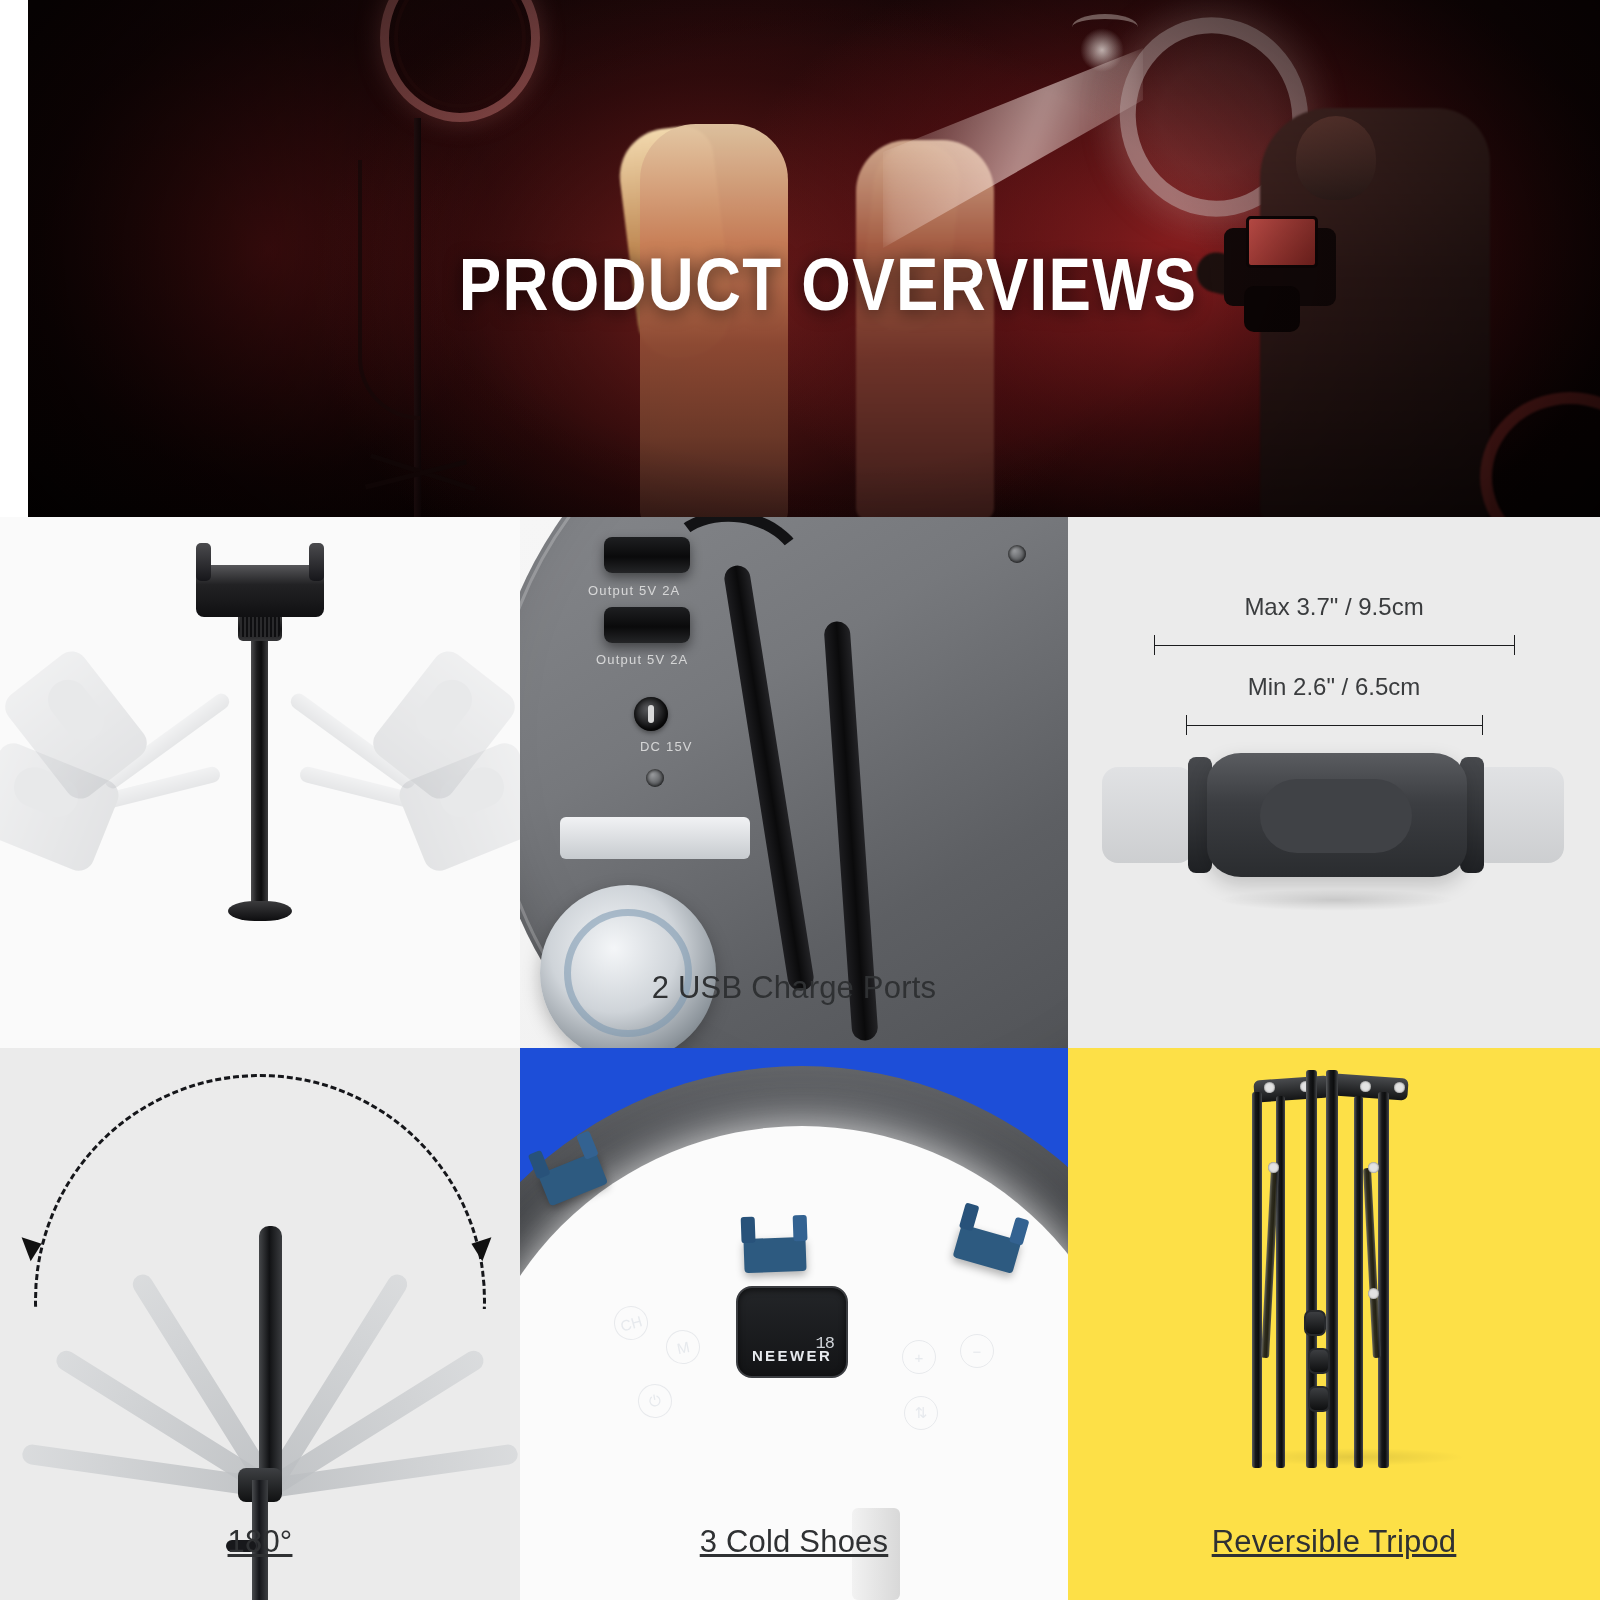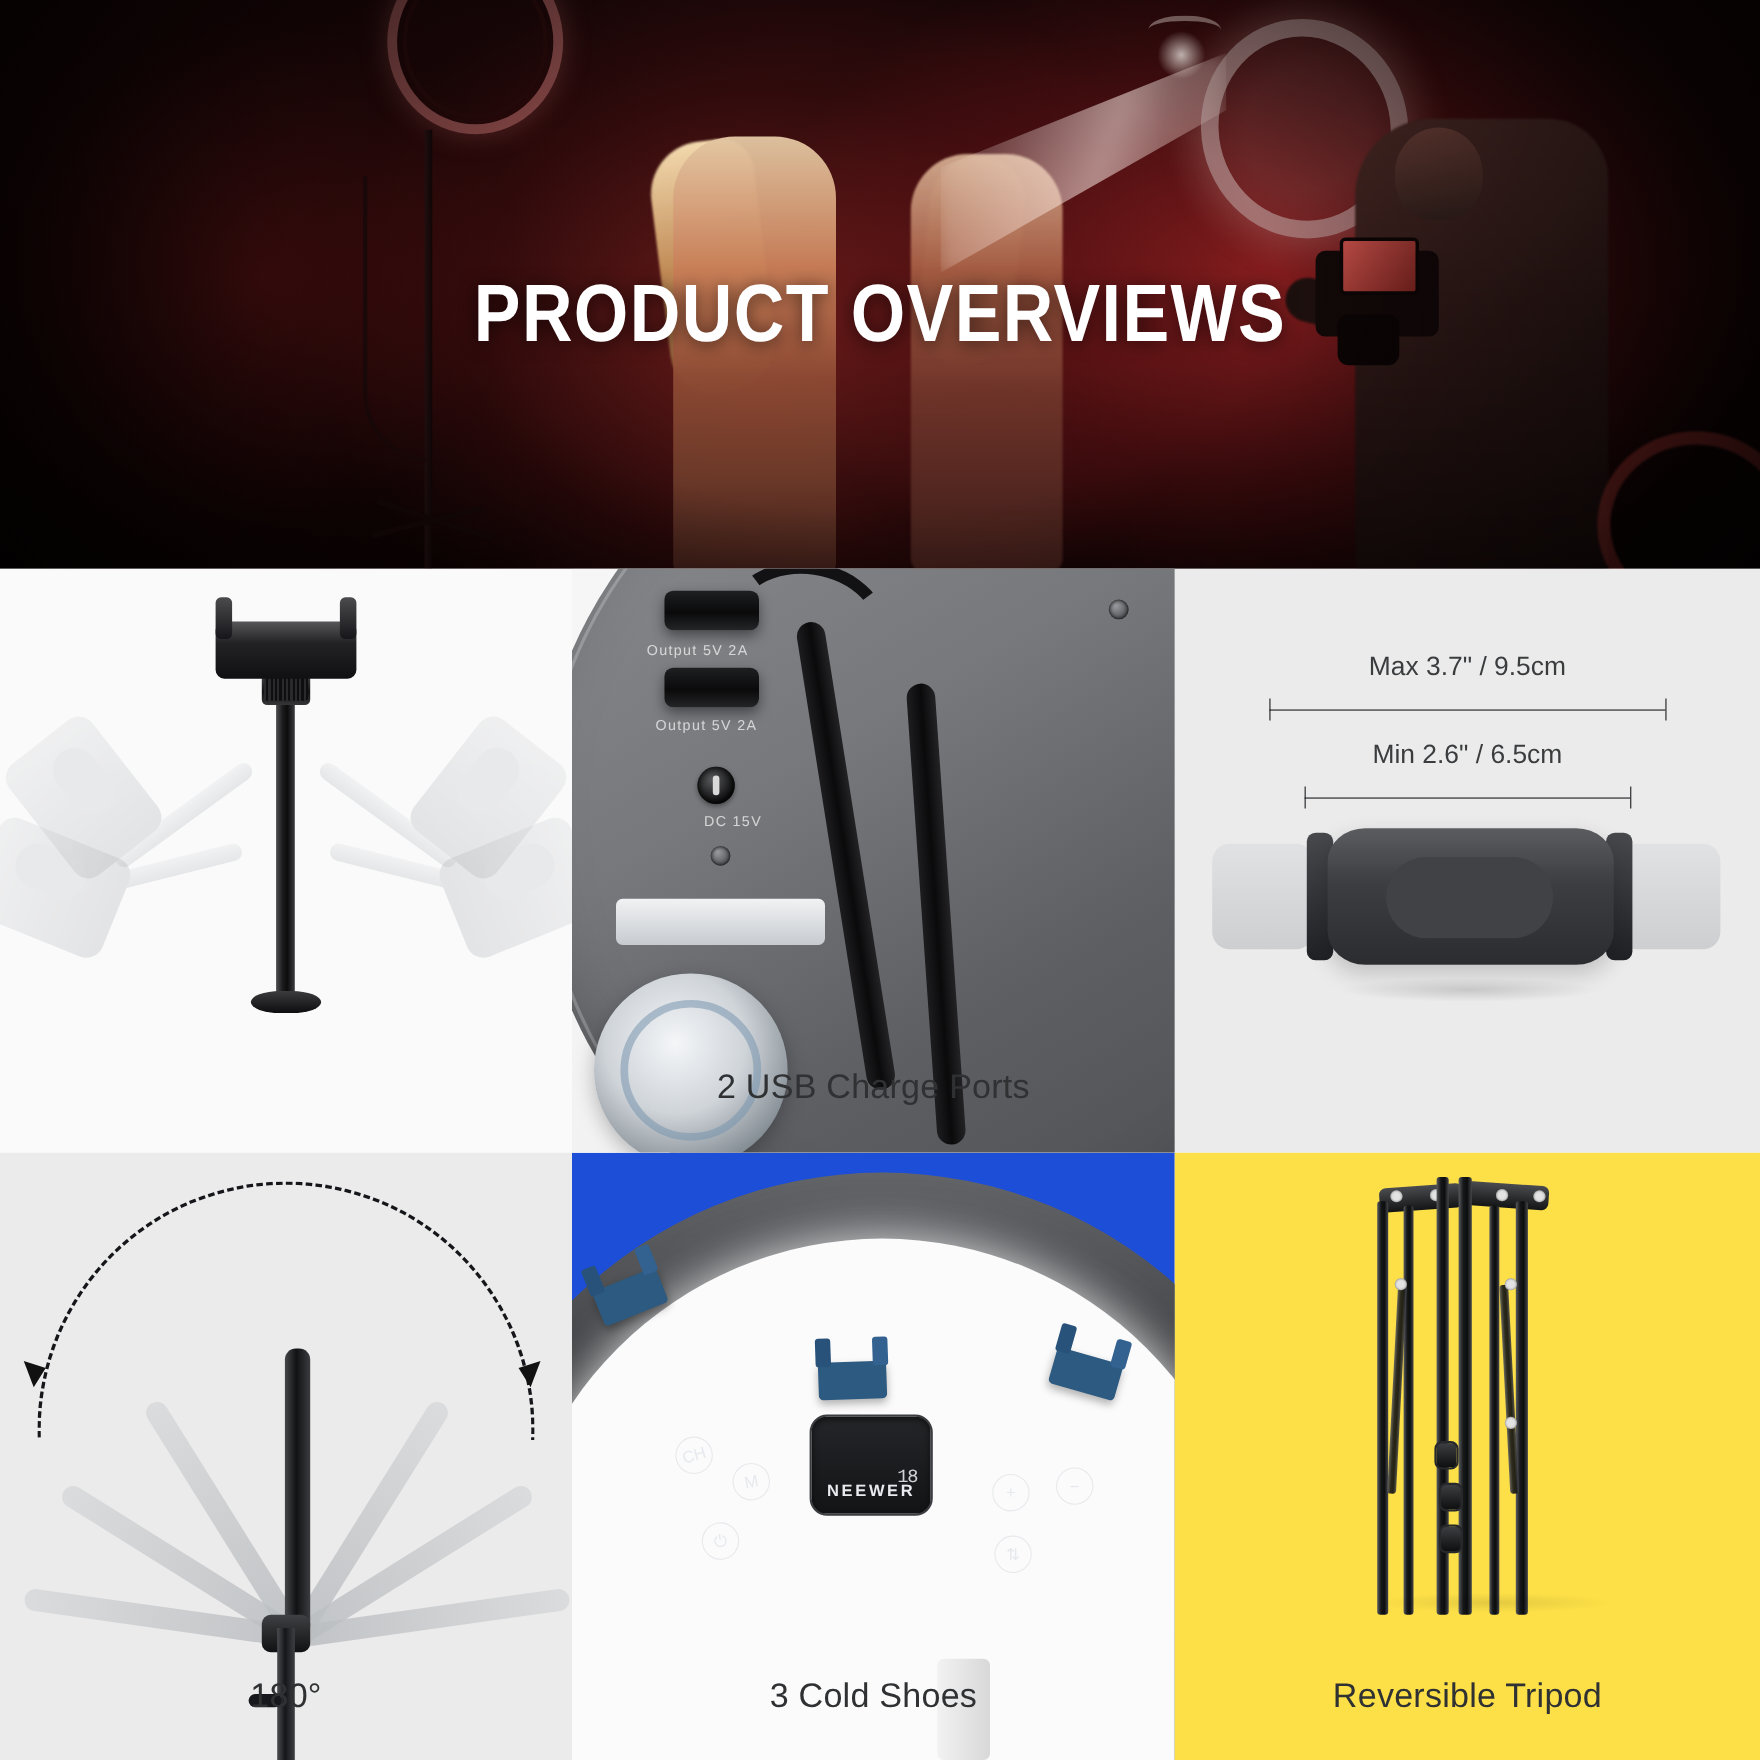--- a/index.html
+++ b/index.html
@@ -1,19 +1,19 @@
 <!DOCTYPE html>
 <html><head>
 <meta charset="utf-8">
 <style>
   * { margin:0; padding:0; box-sizing:border-box; }
   html,body { width:1600px; height:1600px; background:#fff;
     font-family:"Liberation Sans", sans-serif; overflow:hidden; }
 
-  .page { position:relative; width:1600px; height:1600px; }
+  .page { position:relative; width:1600px; height:1600px;padding-left:28px; }
 
   
   .hero { position:relative; width:1600px; height:517px; overflow:hidden;
     background:#0a0202; }
   .hero-bg { position:absolute; inset:0;
     background:
       radial-gradient(ellipse 640px 440px at 1150px 250px, rgba(176,38,40,.72) 0%, rgba(120,22,26,.42) 42%, rgba(40,8,10,0) 72%),
       radial-gradient(ellipse 520px 430px at 690px 290px, rgba(168,44,42,.60) 0%, rgba(95,20,22,.30) 50%, rgba(20,4,5,0) 78%),
       radial-gradient(ellipse 420px 420px at 240px 250px, rgba(120,24,26,.50) 0%, rgba(45,8,10,.2) 55%, rgba(10,2,2,0) 80%),
       linear-gradient(180deg,#1b0708 0%, #160505 45%, #0b0202 100%);
@@ -89,21 +89,21 @@
     display:grid; grid-template-columns:520px 548px 532px; grid-template-rows:531px 552px; }
   .cell { position:relative; overflow:hidden; }
   .bg-a { background:#fafafa; }
   .bg-b { background:#f4f4f4; }
   .bg-c { background:#ebebeb; }
   .bg-d { background:#fde047; }
 
   .caption { position:absolute; left:0; right:0; text-align:center;
     font-size:31px; color:#2f3133; font-weight:400; letter-spacing:.2px; }
   .cap-top { bottom:42px; }
-  .cap-bot { bottom:40px; }
+  .cap-bot { bottom:40px;text-decoration:underline; }
 
   
   .c1-stage { position:absolute; left:0; top:20px; width:520px; height:400px; }
   .pole360 { position:absolute; left:251px; top:86px; width:17px; height:286px;
     background:linear-gradient(90deg,#4d4d4f 0%,#1b1b1d 35%,#0c0c0d 60%,#3c3c3e 100%);
     border-radius:4px; }
   .knob360 { position:absolute; left:238px; top:74px; width:44px; height:30px;
     background:linear-gradient(180deg,#4b4b4d,#141416 60%,#363638);
     border-radius:5px; }
   .knob360:after{ content:""; position:absolute; inset:4px 2px;

